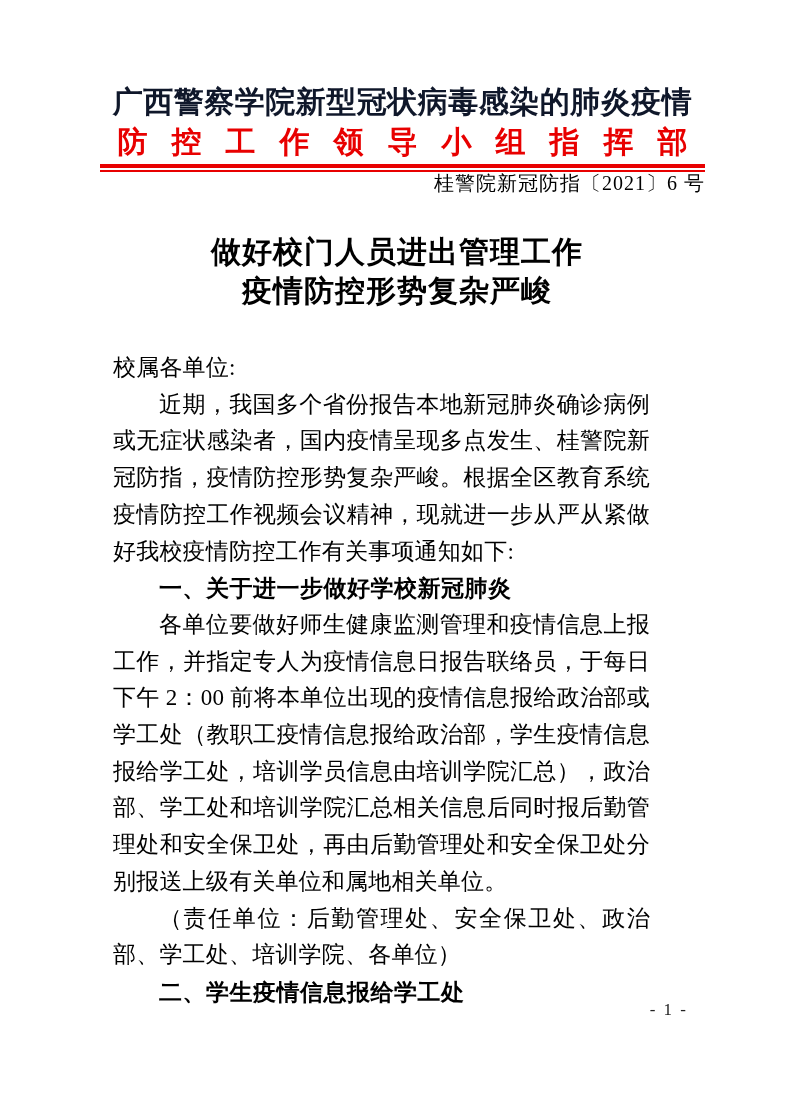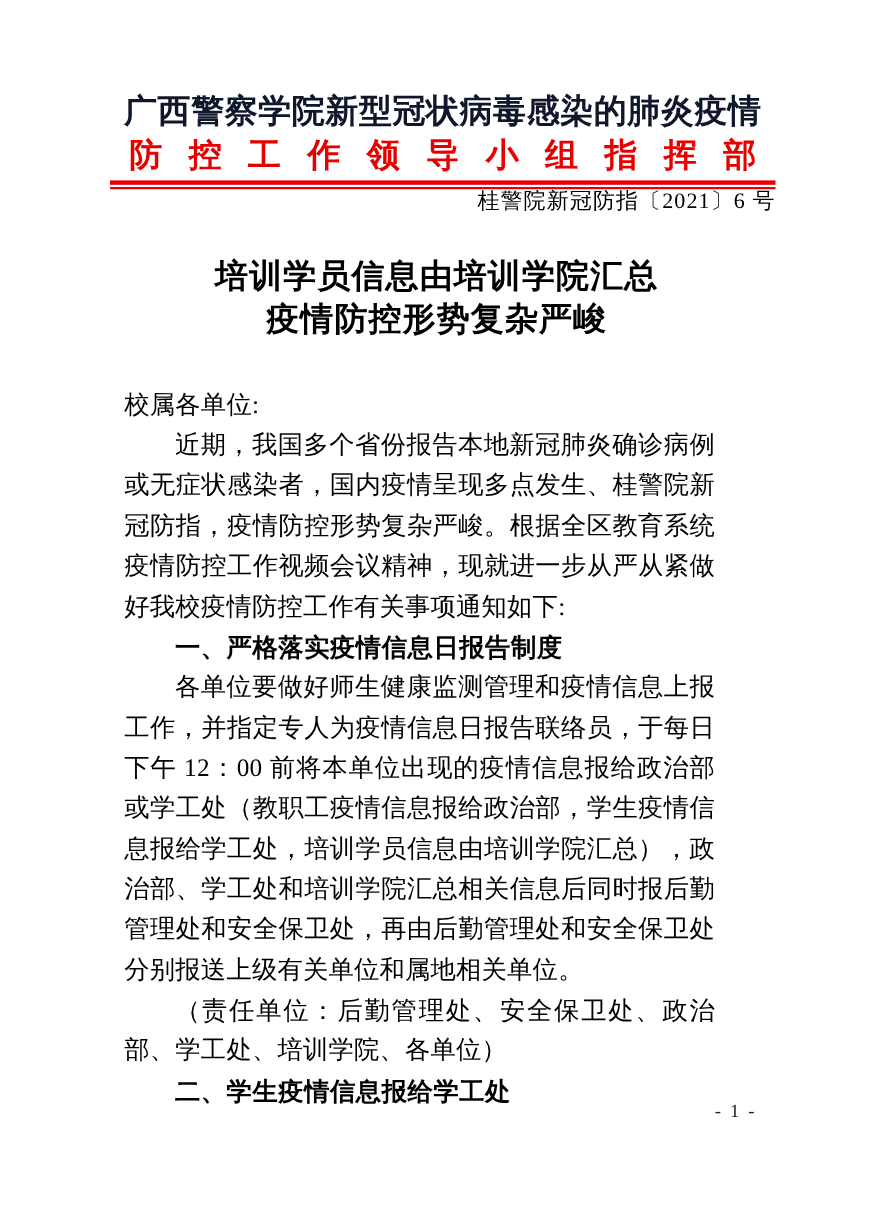--- a/index.html
+++ b/index.html
@@ -120,29 +120,29 @@
         <span>指</span>
         <span>挥</span>
         <span>部</span>
       </div>
     <div class="red-rule" style="border-top-color: rgb(232, 0, 0); border-bottom-color: rgb(232, 0, 0);"></div>
   </div>
 
   <div class="doc-number">桂警院新冠防指〔2021〕6 号</div>
 
   <div class="doc-title">
-    <div>培训学员信息由培训学院汇总</div>
+    <div>做好校门人员进出管理工作</div>
     <div>疫情防控形势复杂严峻</div>
   </div>
 
   <div class="doc-body">
     <p class="salutation">校属各单位:</p>
 
   <p class="normal">近期，我国多个省份报告本地新冠肺炎确诊病例或无症状感染者，国内疫情呈现多点发生、桂警院新冠防指，疫情防控形势复杂严峻。根据全区教育系统疫情防控工作视频会议精神，现就进一步从严从紧做好我校疫情防控工作有关事项通知如下:</p>
-      <p class="heading">一、严格落实疫情信息日报告制度</p>
-      <p class="normal">各单位要做好师生健康监测管理和疫情信息上报工作，并指定专人为疫情信息日报告联络员，于每日下午 12：00 前将本单位出现的疫情信息报给政治部或学工处（教职工疫情信息报给政治部，学生疫情信息报给学工处，培训学员信息由培训学院汇总），政治部、学工处和培训学院汇总相关信息后同时报后勤管理处和安全保卫处，再由后勤管理处和安全保卫处分别报送上级有关单位和属地相关单位。</p>
+      <p class="heading">一、关于进一步做好学校新冠肺炎</p>
+      <p class="normal">各单位要做好师生健康监测管理和疫情信息上报工作，并指定专人为疫情信息日报告联络员，于每日下午 2：00 前将本单位出现的疫情信息报给政治部或学工处（教职工疫情信息报给政治部，学生疫情信息报给学工处，培训学员信息由培训学院汇总），政治部、学工处和培训学院汇总相关信息后同时报后勤管理处和安全保卫处，再由后勤管理处和安全保卫处分别报送上级有关单位和属地相关单位。</p>
       <p class="normal">（责任单位：后勤管理处、安全保卫处、政治部、学工处、培训学院、各单位）</p>
       <p class="heading">二、学生疫情信息报给学工处</p>
     </div>
 
   <div class="page-number">- 1 -</div>
 
 </div>
 
 </body></html>

